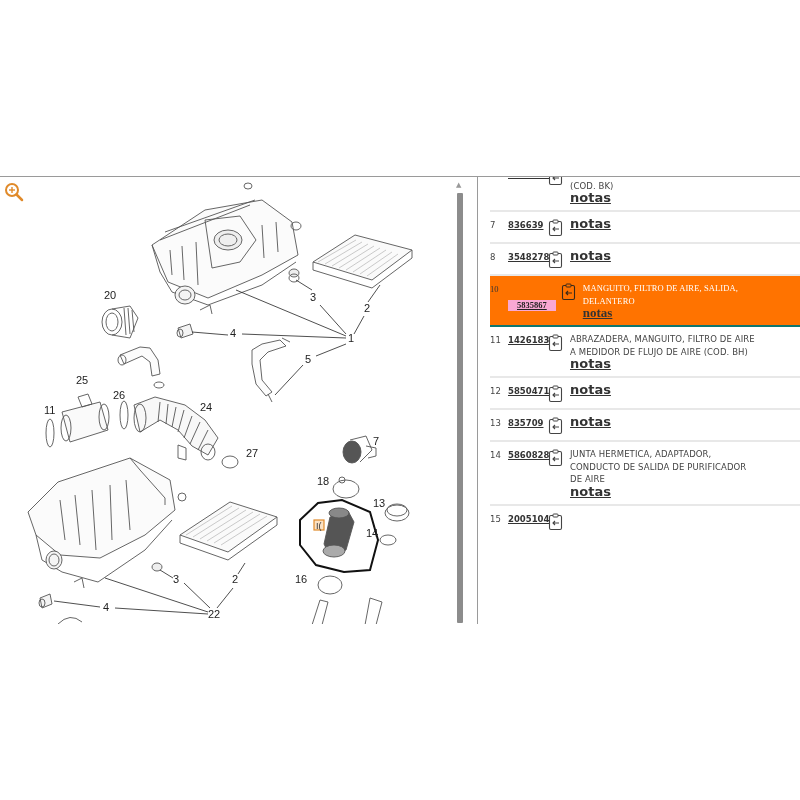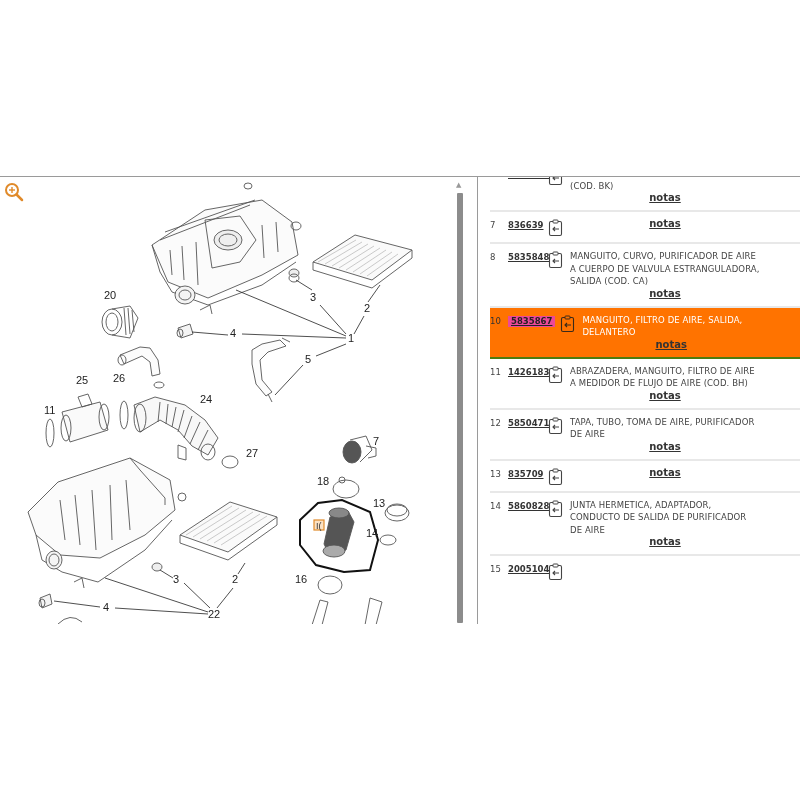--- a/index.html
+++ b/index.html
@@ -10,30 +10,30 @@
     .zoom-btn { position: absolute; left: 3px; top: 4px; width: 22px; height: 22px; cursor: pointer; }
     .v-scroll { position: absolute; left: 455px; top: 177px; width: 10px; height: 447px; }
     .v-scroll .arrow { position: absolute; top: 4px; left: 1px; font-size: 7px; color: #999; line-height: 8px; }
     .v-scroll .thumb { position: absolute; left: 2px; top: 16px; width: 6px; height: 430px; background: #8c8c8c; border-radius: 1px; }
     .split-line { position: absolute; left: 477px; top: 177px; width: 1px; height: 447px; background: #9a9a9a; }
     
     .parts-pane { position: absolute; left: 478px; top: 177px; width: 322px; height: 447px; overflow: hidden; background: #fff; }
     .parts-list { position: relative; top: -10px; }
     .part-row { position: relative; display: flex; padding: 6px 0 6px 0; border-bottom: 2px solid #e8e8e8; margin-left: 12px; }
     .part-row.first { padding-top: 0; }
-    .part-row.selected { background: #ff7300; margin-left: 12px; border-bottom: 2px solid #4d7c0f; }
+    .part-row.selected { background: #ff7300; margin-left: 12px; border-bottom: 2px solid #0f766e; font-family: Liberation Serif, serif; }
     .part-num { width: 18px; font-size: 8.5px; color: #444; padding-top: 2px; }
     .part-row.selected .part-num { color: #333; }
     .part-code { width: 38px; font-size: 8.5px; font-weight: bold; color: #333; text-decoration: underline; padding-top: 2px; cursor: pointer; }
-    .part-row.selected .part-code { background: #ec4899; color: #222; height: 11px; line-height: 11px; margin-top: 2px; padding-top: 0; padding: 0 3px; width: auto; margin-right: 3px; }
+    .part-row.selected .part-code { background: #f9a8d4; color: #222; height: 11px; line-height: 11px; margin-top: 18px; padding-top: 0; padding: 0 9px; width: auto; margin-right: 3px; }
     .part-icon { width: 22px; height: 18px; margin-left: 2px; padding-top: 1px; cursor: pointer; }
     .part-body { flex: 1; padding-right: 40px; }
     .part-desc { font-size: 8.5px; color: #444; line-height: 12.5px; letter-spacing: 0.1px; }
     .part-row.selected .part-desc { color: #fff; }
-    .part-notes { font-size: 10px; font-weight: bold; color: #333; text-decoration: underline; line-height: 12px; cursor: pointer; text-align: center; }
+    .part-notes { font-size: 13px; font-weight: bold; color: #333; text-decoration: underline; line-height: 12px; cursor: pointer; }
     .part-row.selected .part-notes { color: #333; }
     svg text { font-family: "Liberation Sans", sans-serif; }
   </style>
 </head>
 <body>
 
 <div class="top-rule"></div>
 
 <div class="diagram-pane">
   <svg width="458" height="447" viewBox="0 177 458 447" style="position:absolute;left:0;top:0">
@@ -171,23 +171,23 @@
   </svg>
 
   <div>
     <span class="callout" style="position:absolute;left:104px;top:112px;font:11px 'Liberation Sans',sans-serif;color:#222">20</span>
     <span class="callout" style="position:absolute;left:310px;top:114px;font:11px 'Liberation Sans',sans-serif;color:#222">3</span>
     <span class="callout" style="position:absolute;left:364px;top:125px;font:11px 'Liberation Sans',sans-serif;color:#222">2</span>
     <span class="callout" style="position:absolute;left:230px;top:150px;font:11px 'Liberation Sans',sans-serif;color:#222">4</span>
     <span class="callout" style="position:absolute;left:348px;top:155px;font:11px 'Liberation Sans',sans-serif;color:#222">1</span>
     <span class="callout" style="position:absolute;left:305px;top:176px;font:11px 'Liberation Sans',sans-serif;color:#222">5</span>
     <span class="callout" style="position:absolute;left:76px;top:197px;font:11px 'Liberation Sans',sans-serif;color:#222">25</span>
-    <span class="callout" style="position:absolute;left:113px;top:195px;font:11px 'Liberation Sans',sans-serif;color:#222">26</span>
+    <span class="callout" style="position:absolute;left:113px;top:212px;font:11px 'Liberation Sans',sans-serif;color:#222">26</span>
     <span class="callout" style="position:absolute;left:44px;top:227px;font:11px 'Liberation Sans',sans-serif;color:#222">11</span>
-    <span class="callout" style="position:absolute;left:200px;top:216px;font:11px 'Liberation Sans',sans-serif;color:#222">24</span>
+    <span class="callout" style="position:absolute;left:200px;top:224px;font:11px 'Liberation Sans',sans-serif;color:#222">24</span>
     <span class="callout" style="position:absolute;left:373px;top:258px;font:11px 'Liberation Sans',sans-serif;color:#222">7</span>
     <span class="callout" style="position:absolute;left:246px;top:270px;font:11px 'Liberation Sans',sans-serif;color:#222">27</span>
     <span class="callout" style="position:absolute;left:317px;top:298px;font:11px 'Liberation Sans',sans-serif;color:#222">18</span>
     <span class="callout" style="position:absolute;left:373px;top:320px;font:11px 'Liberation Sans',sans-serif;color:#222">13</span>
     <span class="callout" style="position:absolute;left:366px;top:350px;font:11px 'Liberation Sans',sans-serif;color:#222">14</span>
     <span class="callout" style="position:absolute;left:295px;top:396px;font:11px 'Liberation Sans',sans-serif;color:#222">16</span>
     <span class="callout" style="position:absolute;left:173px;top:396px;font:11px 'Liberation Sans',sans-serif;color:#222">3</span>
     <span class="callout" style="position:absolute;left:232px;top:396px;font:11px 'Liberation Sans',sans-serif;color:#222">2</span>
     <span class="callout" style="position:absolute;left:103px;top:424px;font:11px 'Liberation Sans',sans-serif;color:#222">4</span>
     <span class="callout" style="position:absolute;left:208px;top:431px;font:11px 'Liberation Sans',sans-serif;color:#222">22</span>
@@ -238,30 +238,29 @@
             <path d="M11 10 L5 10 M7 8 L5 10 L7 12" fill="none" stroke="#444" stroke-width="1.1"></path>
           </svg>
       </span>
       <div class="part-body">
         <div class="part-notes">notas</div>
       </div>
     </div>
 
     <div class="part-row">
       <span class="part-num">8</span>
-      <span class="part-code">5835848</span>
-      <span class="part-icon">
-        <svg width="16" height="18" viewBox="0 0 16 18">
-            <rect x="1.5" y="2.5" width="12" height="14" rx="1.5" fill="none" stroke="#444" stroke-width="1.1"></rect>
-            <rect x="5" y="1" width="5" height="3" rx="0.8" fill="#fff" stroke="#444" stroke-width="1"></rect>
-            <path d="M11 10 L5 10 M7 8 L5 10 L7 12" fill="none" stroke="#444" stroke-width="1.1"></path>
-          </svg>
-      </span>
-      <div class="part-body">
-        <div class="part-desc">MANGUITO, CURVO, PURIFICADOR DE AIRE A CUERPO DE VALVULA ESTRANGULADORA, SALIDA (COD. CA)</div>
+      <span class="part-code">3548278</span>
+      <span class="part-icon">
+        <svg width="16" height="18" viewBox="0 0 16 18">
+            <rect x="1.5" y="2.5" width="12" height="14" rx="1.5" fill="none" stroke="#444" stroke-width="1.1"></rect>
+            <rect x="5" y="1" width="5" height="3" rx="0.8" fill="#fff" stroke="#444" stroke-width="1"></rect>
+            <path d="M11 10 L5 10 M7 8 L5 10 L7 12" fill="none" stroke="#444" stroke-width="1.1"></path>
+          </svg>
+      </span>
+      <div class="part-body">
         <div class="part-notes">notas</div>
       </div>
     </div>
 
     <div class="part-row selected">
       <span class="part-num">10</span>
       <span class="part-code">5835867</span>
       <span class="part-icon">
         <svg width="16" height="18" viewBox="0 0 16 18">
             <rect x="1.5" y="2.5" width="12" height="14" rx="1.5" fill="none" stroke="#3a2a1a" stroke-width="1.1"></rect>
@@ -295,21 +294,20 @@
       <span class="part-num">12</span>
       <span class="part-code">5850471</span>
       <span class="part-icon">
         <svg width="16" height="18" viewBox="0 0 16 18">
             <rect x="1.5" y="2.5" width="12" height="14" rx="1.5" fill="none" stroke="#444" stroke-width="1.1"></rect>
             <rect x="5" y="1" width="5" height="3" rx="0.8" fill="#fff" stroke="#444" stroke-width="1"></rect>
             <path d="M11 10 L5 10 M7 8 L5 10 L7 12" fill="none" stroke="#444" stroke-width="1.1"></path>
           </svg>
       </span>
       <div class="part-body">
-        <div class="part-desc">TAPA, TUBO, TOMA DE AIRE, PURIFICADOR DE AIRE</div>
         <div class="part-notes">notas</div>
       </div>
     </div>
 
     <div class="part-row">
       <span class="part-num">13</span>
       <span class="part-code">835709</span>
       <span class="part-icon">
         <svg width="16" height="18" viewBox="0 0 16 18">
             <rect x="1.5" y="2.5" width="12" height="14" rx="1.5" fill="none" stroke="#444" stroke-width="1.1"></rect>

